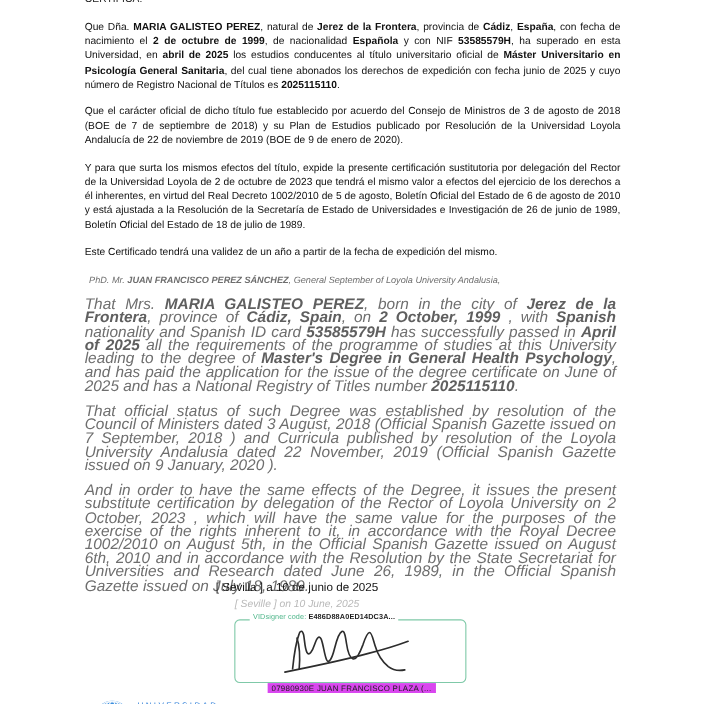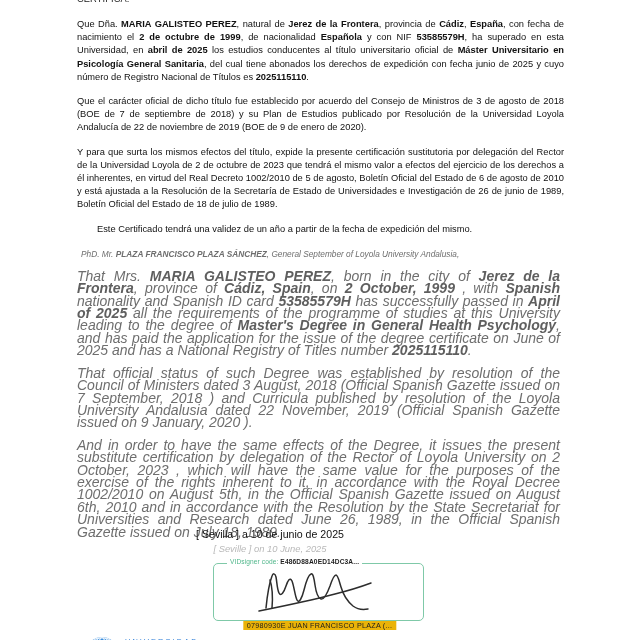--- a/index.html
+++ b/index.html
@@ -38,21 +38,21 @@
   }
   p.para {
     font-size: 9.3px;
     line-height: 13.2px;
     text-align: justify;
     margin: 0 0 11px 0;
     color: #111;
     -webkit-hyphens: none;
     hyphens: none;
   }
-  p.para.last-es { margin-bottom: 12px; margin-left: 20px; }
+  p.para.last-es { margin-bottom: 12px; }
   p.para b { font-weight: bold; }
   .en-block {
     margin-top: 4px;
   }
   p.para-en {
     font-size: 14px;
     line-height: 12.4px;
     text-align: justify;
     font-style: italic;
     color: #6e6e6e;
@@ -133,21 +133,21 @@
     line-height: 9px;
     letter-spacing: .1px;
   }
   .sig-code .lbl { color: #4fb68a; }
   .sig-code .val { color: #1d1d1d; font-weight: bold; letter-spacing: .15px;}
   .sig-name {
     position: absolute;
     left: 50%;
     transform: translateX(-50%);
     bottom: -5px;
-    background: #eab308;
+    background: #d946ef;
     padding: 0 4px;
     font-size: 7.2px;
     color: #1d1d1d;
     white-space: nowrap;
     letter-spacing: .25px;
     line-height: 9px;
   }
   .sig-ink {
     position: absolute;
     left: 26px;
@@ -179,21 +179,21 @@
     <p class="para"><span>Que Dña. </span><b>MARIA GALISTEO PEREZ</b><span>, natural de </span><b>Jerez de la Frontera</b><span>, provincia de </span><b>Cádiz</b><span>, </span><b>España</b><span>, con fecha de nacimiento el </span><b>2 de octubre de 1999</b><span>, de nacionalidad </span><b>Española</b><span> y con NIF </span><b>53585579H</b><span>, ha superado en esta Universidad, en </span><b>abril de 2025</b><span> los estudios conducentes al título universitario oficial de </span><b>Máster Universitario en Psicología General Sanitaria</b><span>, del cual tiene abonados los derechos de expedición con fecha junio de 2025 y cuyo número de Registro Nacional de Títulos es </span><b>2025115110</b><span>.</span></p>
 
     <p class="para">Que el carácter oficial de dicho título fue establecido por acuerdo del Consejo de Ministros de 3 de agosto de 2018 (BOE de 7 de septiembre de 2018) y su Plan de Estudios publicado por Resolución de la Universidad Loyola Andalucía de 22 de noviembre de 2019 (BOE de 9 de enero de 2020).</p>
 
     <p class="para">Y para que surta los mismos efectos del título, expide la presente certificación sustitutoria por delegación del Rector de la Universidad Loyola de 2 de octubre de 2023 que tendrá el mismo valor a efectos del ejercicio de los derechos a él inherentes, en virtud del Real Decreto 1002/2010 de 5 de agosto, Boletín Oficial del Estado de 6 de agosto de 2010 y está ajustada a la Resolución de la Secretaría de Estado de Universidades e Investigación de 26 de junio de 1989, Boletín Oficial del Estado de 18 de julio de 1989.</p>
 
     <p class="para last-es">Este Certificado tendrá una validez de un año a partir de la fecha de expedición del mismo.</p>
 
     <div class="en-block">
 
-      <div class="en-lead"><span>PhD. Mr. </span><b>PLAZA FRANCISCO PLAZA SÁNCHEZ</b><span>, General September of Loyola University Andalusia,</span></div>
+      <div class="en-lead"><span>PhD. Mr. </span><b>JUAN FRANCISCO PEREZ SÁNCHEZ</b><span>, General September of Loyola University Andalusia,</span></div>
 
 
       <p class="para-en"><span>That Mrs. </span><b>MARIA GALISTEO PEREZ</b><span>, born in the city of </span><b>Jerez de la Frontera</b><span>, province of </span><b>Cádiz, Spain</b><span>, on </span><b>2 October, 1999</b><span> , with </span><b>Spanish</b><span> nationality and Spanish ID card </span><b>53585579H</b><span> has successfully passed in </span><b>April of 2025</b><span> all the requirements of the programme of studies at this University leading to the degree of </span><b>Master's Degree in General Health Psychology</b><span>, and has paid the application for the issue of the degree certificate on June of 2025 and has a National Registry of Titles number </span><b>2025115110</b><span>.</span></p>
 
       <p class="para-en">That official status of such Degree was established by resolution of the Council of Ministers dated 3 August, 2018 (Official Spanish Gazette issued on 7 September, 2018 ) and Curricula published by resolution of the Loyola University Andalusia dated 22 November, 2019 (Official Spanish Gazette issued on 9 January, 2020 ).</p>
 
       <p class="para-en">And in order to have the same effects of the Degree, it issues the present substitute certification by delegation of the Rector of Loyola University on 2 October, 2023 , which will have the same value for the purposes of the exercise of the rights inherent to it, in accordance with the Royal Decree 1002/2010 on August 5th, in the Official Spanish Gazette issued on August 6th, 2010 and in accordance with the Resolution by the State Secretariat for Universities and Research dated June 26, 1989, in the Official Spanish Gazette issued on July 18, 1989.</p>
 
 
     </div>

